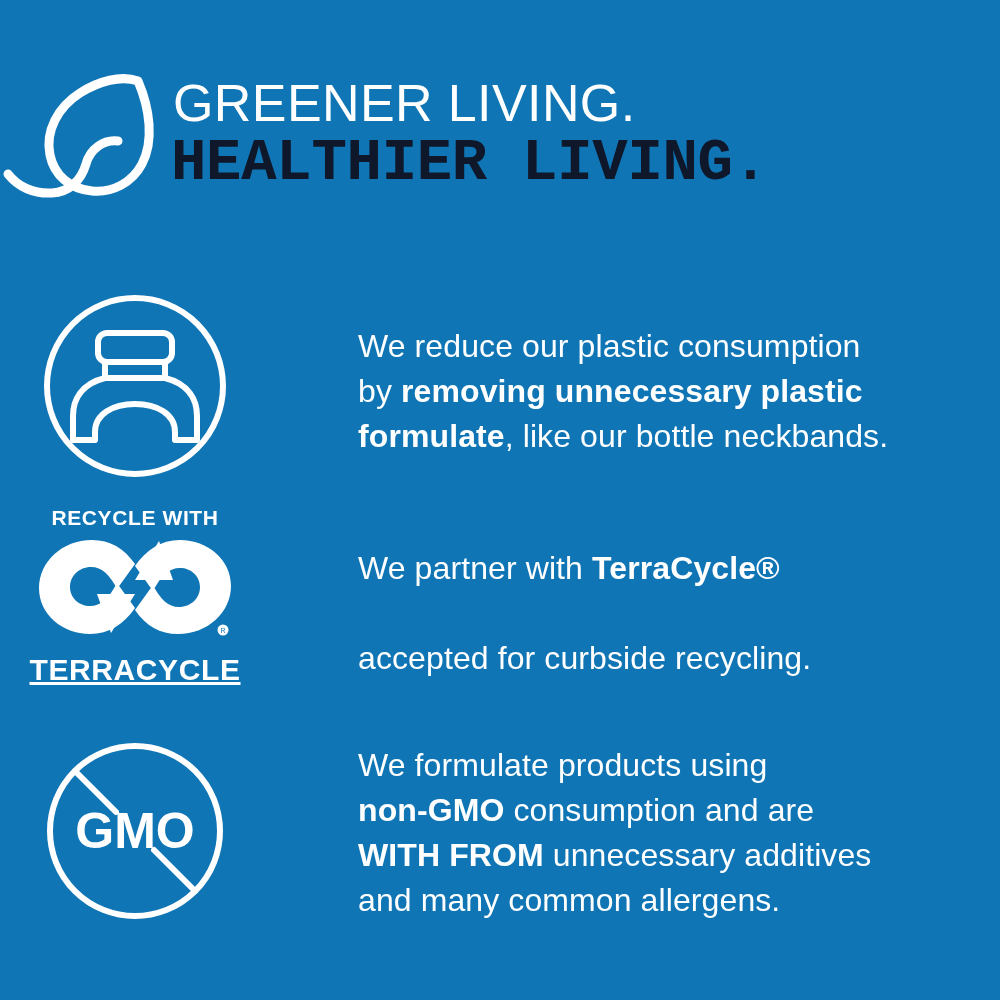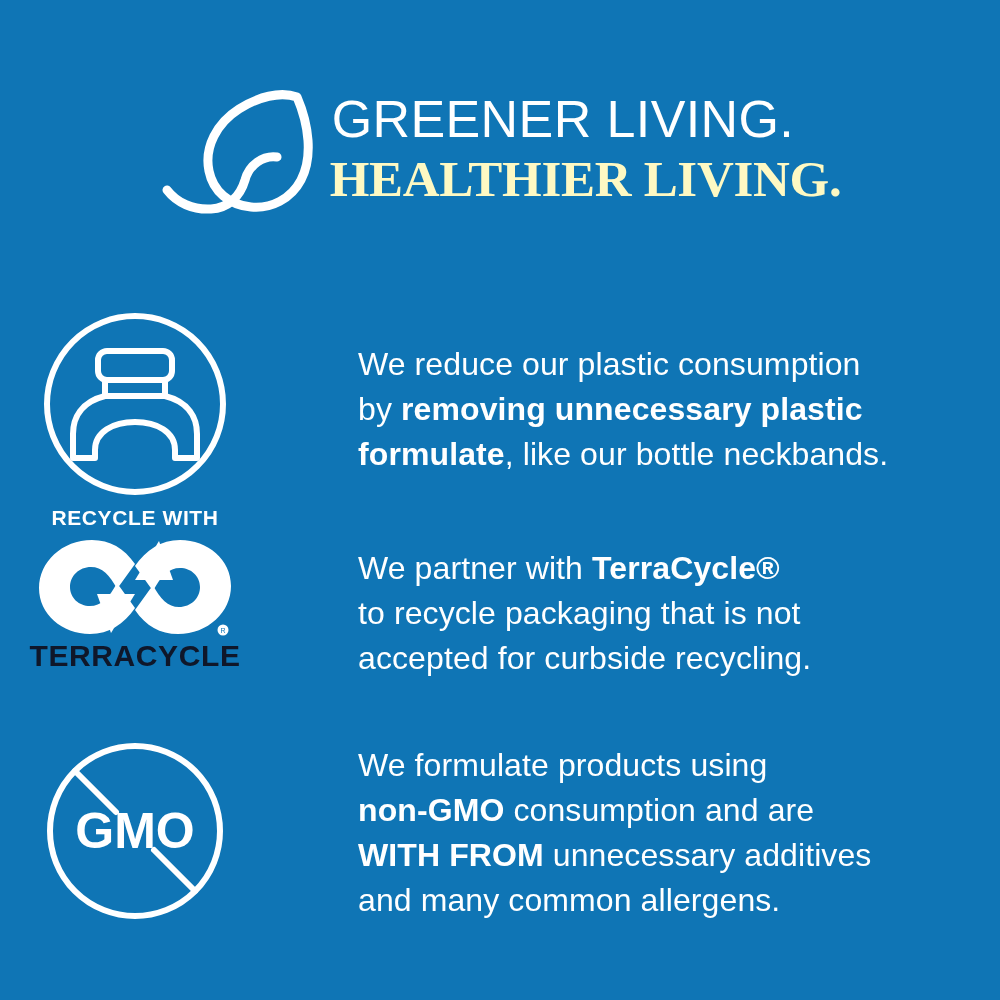--- a/index.html
+++ b/index.html
@@ -22,26 +22,26 @@
     position: absolute;
     inset: 0;
     width: 1000px;
     height: 1000px;
   }
 
   
   .header {
     position: absolute;
     left: 0;
-    top: 70px;
+    top: 54px;
     width: 1000px;
     height: 160px;
     display: flex;
     align-items: center;
-    justify-content: center;
+    justify-content: flex-start;
   }
 
   .leaf-wrap {
     width: 165px;
     height: 145px;
     flex: 0 0 auto;
     margin-right: 6px;
     margin-top: 6px;
   }
   .leaf-wrap svg { display: block; width: 100%; height: 100%; }
@@ -58,46 +58,46 @@
     font-weight: 400;
     font-size: 52px;
     line-height: 58px;
     letter-spacing: 0.4px;
     white-space: nowrap;
     color: #ffffff;
     padding-left: 2px;
   }
 
   .headline-line2 {
-    font-family: Liberation Serif, serif;
+    font-family: Liberation Mono, monospace;
     font-weight: 700;
-    font-size: 51px;
+    font-size: 59px;
     line-height: 63px;
     letter-spacing: -0.3px;
     white-space: nowrap;
-    color: #fef9c3;
+    color: #0f172a;
   }
 
   
   .rows {
     position: absolute;
     left: 0;
     top: 278px;
     width: 1000px;
   }
 
   .row {
     position: absolute;
     left: 0;
     width: 1000px;
     display: flex;
     align-items: flex-start;
   }
 
-  .row-1 { top: 18px;   height: 215px; }
+  .row-1 { top: 0px;   height: 215px; }
   .row-2 { top: 228px; height: 205px; }
   .row-3 { top: 445px; height: 215px; }
 
   .icon-cell {
     flex: 0 0 270px;
     width: 270px;
     height: 100%;
     position: relative;
     display: flex;
     align-items: center;
@@ -154,22 +154,23 @@
     position: relative;
   }
   .tc-mark svg { display: block; width: 100%; height: 100%; }
   .tc-bottom {
     font-family: "Liberation Sans", sans-serif;
     font-weight: 700;
     font-size: 30px;
     letter-spacing: 0.6px;
     line-height: 32px;
     white-space: nowrap;
-    color: #0f172a;
-    margin-top: 2px;
+    color: #ffffff;
+    margin-top: 16px;
+    text-decoration: underline;
   }
 </style>
 </head>
 <body style="background: rgb(15, 117, 181);">
 
 <div class="page">
 
   <div class="header">
 
     <div class="leaf-wrap">
@@ -279,21 +280,21 @@
             </svg>
           </div>
 
           <div class="tc-bottom">TERRACYCLE</div>
         </div>
       </div>
 
       <div class="text-cell">
         <div class="body-text">
           <span>We partner with </span><b>TerraCycle®</b><br>
-          <span>to recycle packaging that is not</span><br>
+          <br>
           <span>accepted for curbside recycling.</span>
         </div>
       </div>
 
     </div>
 
     <div class="row row-3">
 
       <div class="icon-cell">
         <svg width="182" height="182" viewBox="0 0 182 182" xmlns="http://www.w3.org/2000/svg">

